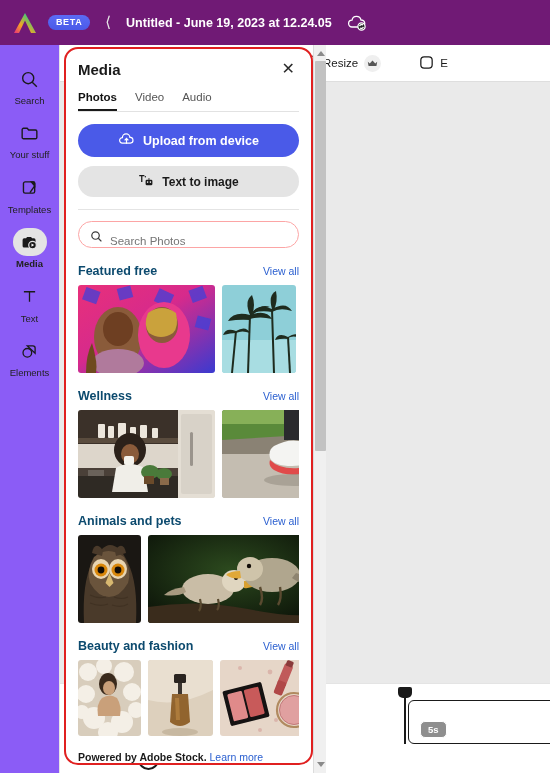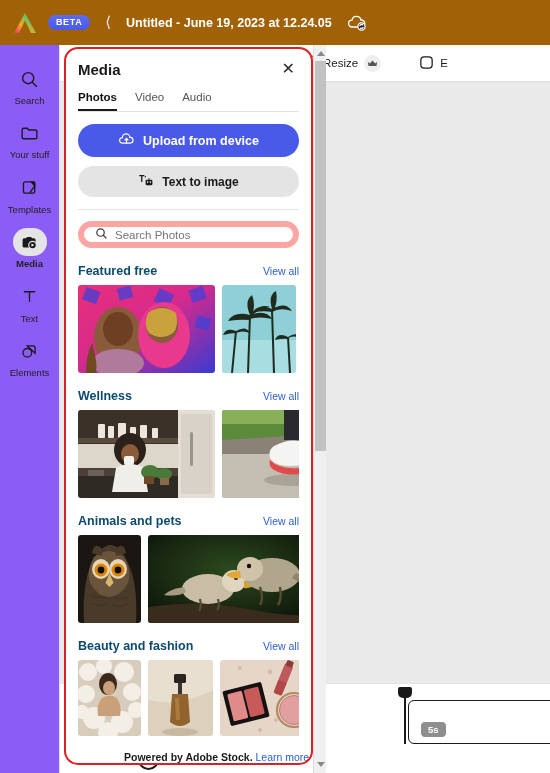--- a/index.html
+++ b/index.html
@@ -7,21 +7,21 @@
     width: 550px; height: 773px;
     overflow: hidden;
     font-family: "Liberation Sans", sans-serif;
     background: #fff;
   }
   #app { position: relative; width: 550px; height: 773px; overflow: hidden; }
 
   
   .topbar {
     position: absolute; top: 0; left: 0; width: 550px; height: 45px;
-    background: #a16207; display: flex; align-items: center; gap: 10px;
+    background: #701a75; display: flex; align-items: center; gap: 10px;
     padding: 0 12px; color: #fff;
   }
   .logo-a { width: 26px; height: 24px; flex: 0 0 auto; }
   .beta-badge {
     background: linear-gradient(180deg,#5b6bf5,#4a5ae8);
     color: #fff; font-size: 9px; font-weight: bold; letter-spacing: .6px;
     padding: 3px 8px; border-radius: 10px; line-height: 1;
   }
   .back-chevron {
     font-size: 15px; color: #e8e8e8; padding: 0 5px; line-height: 1;
@@ -149,40 +149,40 @@
     border-radius: 17px; display: flex; align-items: center; justify-content: center;
     gap: 8px; font-size: 12.5px; font-weight: bold; cursor: pointer;
   }
   .btn-secondary {
     margin-top: 9px; width: 100%; height: 31px; background: #e4e4e4; color: #1a1a1a;
     border-radius: 16px; display: flex; align-items: center; justify-content: center;
     gap: 8px; font-size: 12px; font-weight: bold; cursor: pointer;
   }
   .divider { margin-top: 12px; height: 1px; background: #e4e4e4; }
   .search-box {
-    margin-top: 11px; width: 100%; height: 27px; border: 6px solid #fca5a5;
-    border-radius: 14px; display: flex; align-items: center; gap: 7px;
+    margin-top: 11px; width: 100%; height: 27px; border: 1px solid #fca5a5;
+    border-radius: 14px; display: flex; align-items: flex-end; gap: 7px;
     padding: 0 11px; cursor: text;
   }
   .search-box input {
     border: none; outline: none; font-size: 11.5px; color: #666;
     font-family: "Liberation Sans", sans-serif; width: 100%; background: transparent;
   }
   .sec-head {
     display: flex; align-items: baseline; justify-content: space-between;
     margin-top: 16px; margin-bottom: 7px;
   }
   .sec-title { font-size: 12.5px; font-weight: bold; color: #0c4a6e; }
   .view-all { font-size: 10.5px; color: #2a5fd0; cursor: pointer; }
   .thumbs { display: flex; gap: 7px; overflow: hidden; }
   .thumb { border-radius: 3px; overflow: hidden; flex: 0 0 auto; position: relative; }
   .footer-note {
     position: absolute; bottom: 2px; left: 14px; font-size: 10.5px; color: #1a1a1a;
   }
-  .footer-note b { font-weight: bold; margin-left: 46px; }
+  .footer-note b { font-weight: bold; }
   .footer-note a { color: #2a5fd0; text-decoration: none; }
 
   
   .sbar {
     position: absolute; top: 45px; left: 313px; width: 13px; height: 728px;
     background: #f0f0f0; border-left: 1px solid #dcdcdc; z-index: 7;
   }
   .sbar-up, .sbar-dn {
     position: absolute; left: 0; width: 13px; height: 13px;
     display: flex; align-items: center; justify-content: center;

